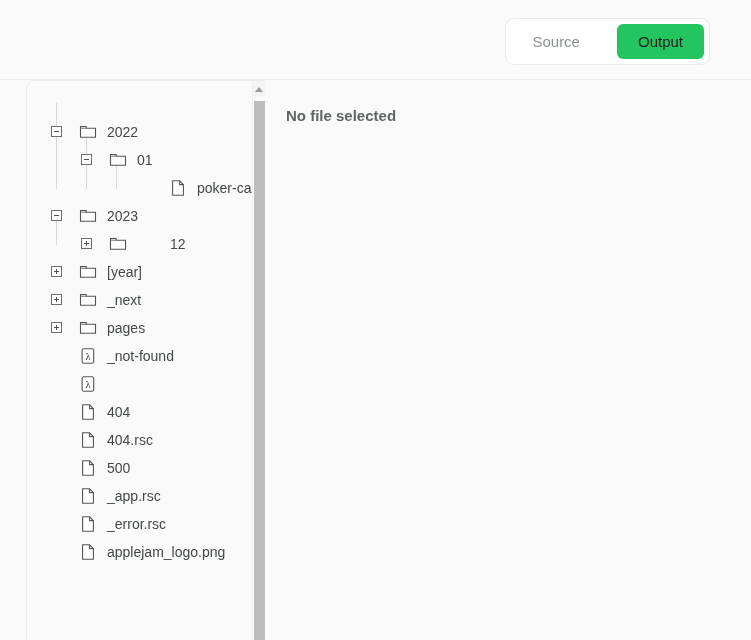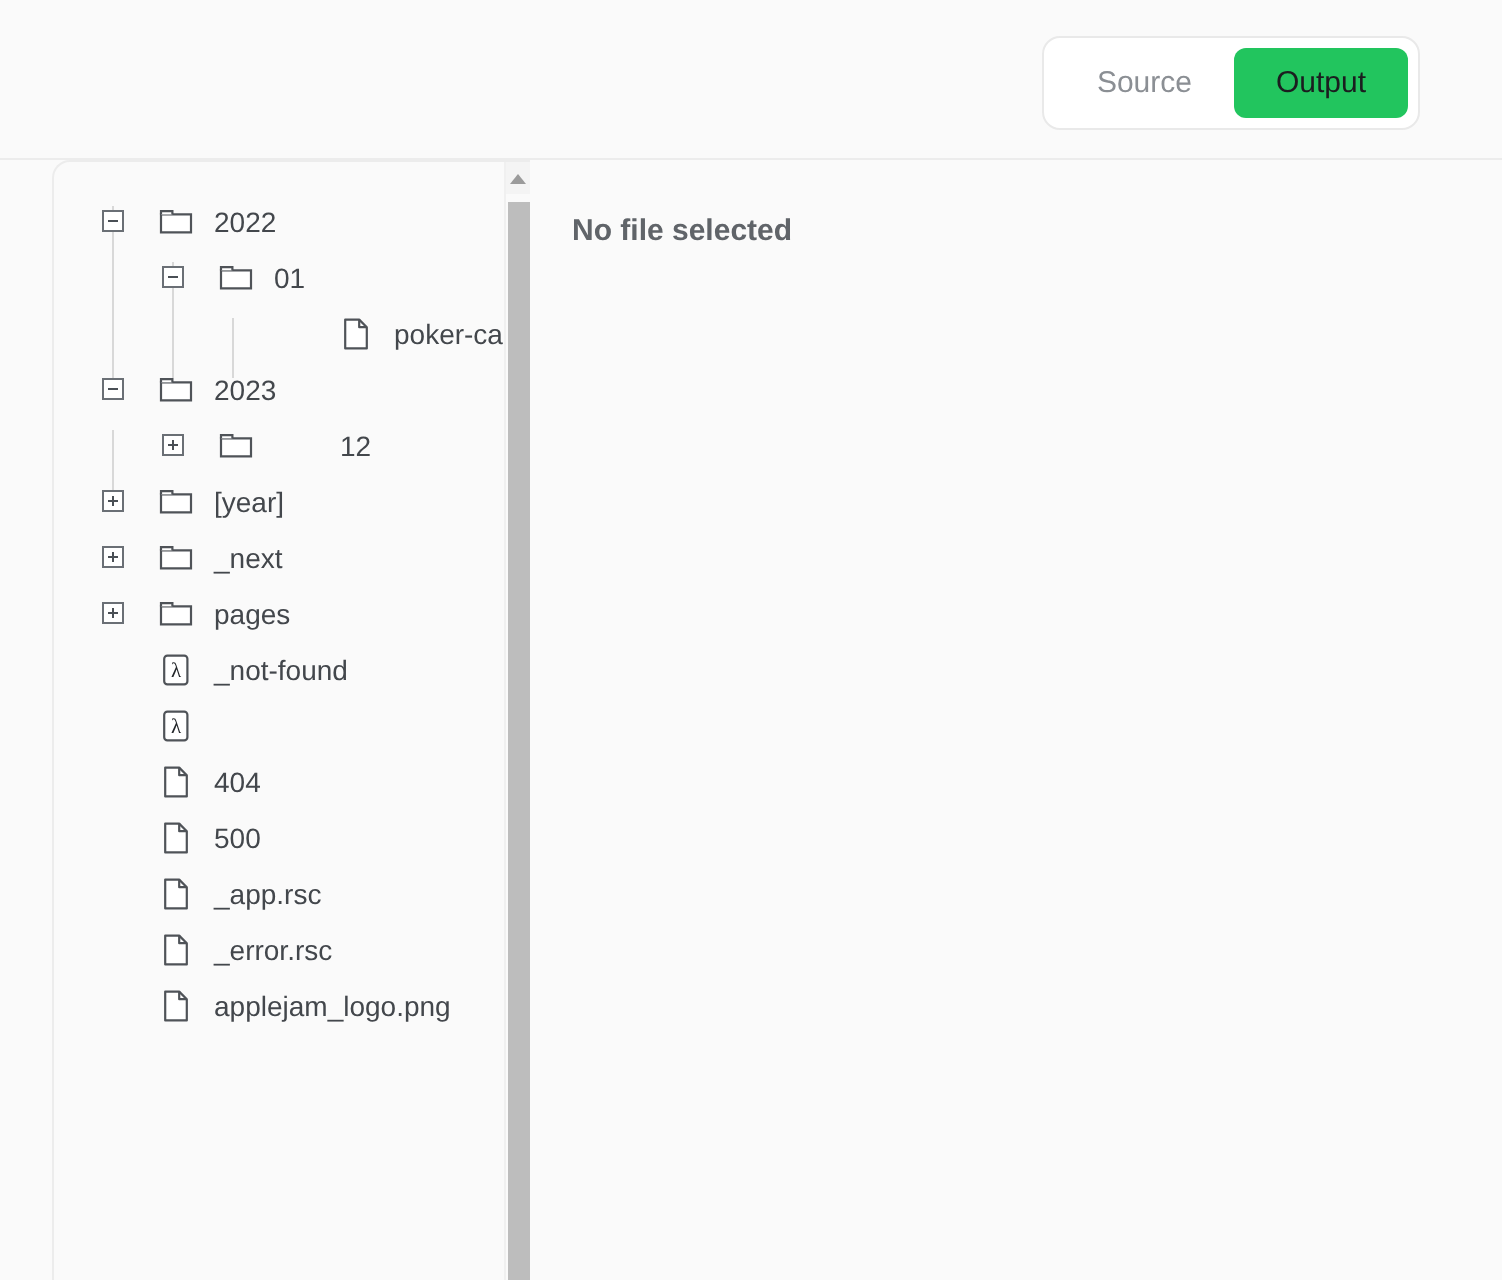--- a/index.html
+++ b/index.html
@@ -28,21 +28,21 @@
   }
 
   .toggle-group {
     position: absolute;
     right: 41px; top: 18px;
     display: flex;
     background: #ffffff;
     border: 1px solid #e9e9e9;
     border-radius: 9px;
     padding: 5px;
-    gap: 0px;
+    gap: 16px;
   }
   .toggle-btn {
     font-size: 15px;
     line-height: 1;
     padding: 10px 21px;
     border-radius: 6px;
     border: none;
     background: transparent;
     color: #8b8f94;
     cursor: pointer;
@@ -68,21 +68,21 @@
   }
   .tree-scrollport {
     position: absolute;
     left: 0; top: 0;
     width: 226px;
     height: 560px;
     overflow: hidden;
   }
   .tree-inner {
     position: relative;
-    padding-top: 16px;
+    padding-top: 37px;
   }
 
   
   .scrollbar {
     position: absolute;
     right: 0; top: 0;
     width: 13px;
     height: 560px;
     background: #fafafa;
     border-left: 1px solid #f0f0f0;
@@ -301,20 +301,29 @@
             </span>
             <span class="label" style="left: 80px;">404</span>
           </div>
           <div class="row">
             <span class="ico" style="left: 52px; top: 5px;">
               <svg width="18" height="18" viewBox="0 0 18 18">
                 <path d="M3.6 1.8 L10.6 1.8 L14.4 5.6 L14.4 16.2 L3.6 16.2 Z" fill="#ffffff" stroke="#4f5358" stroke-width="1.1" stroke-linejoin="round"></path>
                 <path d="M10.6 1.8 L10.6 5.6 L14.4 5.6" fill="none" stroke="#4f5358" stroke-width="1.1" stroke-linejoin="round"></path>
               </svg>
             </span>
+            <span class="label" style="left: 80px;">404.rsc</span>
+          </div>
+          <div class="row">
+            <span class="ico" style="left: 52px; top: 5px;">
+              <svg width="18" height="18" viewBox="0 0 18 18">
+                <path d="M3.6 1.8 L10.6 1.8 L14.4 5.6 L14.4 16.2 L3.6 16.2 Z" fill="#ffffff" stroke="#4f5358" stroke-width="1.1" stroke-linejoin="round"></path>
+                <path d="M10.6 1.8 L10.6 5.6 L14.4 5.6" fill="none" stroke="#4f5358" stroke-width="1.1" stroke-linejoin="round"></path>
+              </svg>
+            </span>
             <span class="label" style="left: 80px;">500</span>
           </div>
           <div class="row">
             <span class="ico" style="left: 52px; top: 5px;">
               <svg width="18" height="18" viewBox="0 0 18 18">
                 <path d="M3.6 1.8 L10.6 1.8 L14.4 5.6 L14.4 16.2 L3.6 16.2 Z" fill="#ffffff" stroke="#4f5358" stroke-width="1.1" stroke-linejoin="round"></path>
                 <path d="M10.6 1.8 L10.6 5.6 L14.4 5.6" fill="none" stroke="#4f5358" stroke-width="1.1" stroke-linejoin="round"></path>
               </svg>
             </span>
             <span class="label" style="left: 80px;">_app.rsc</span>

